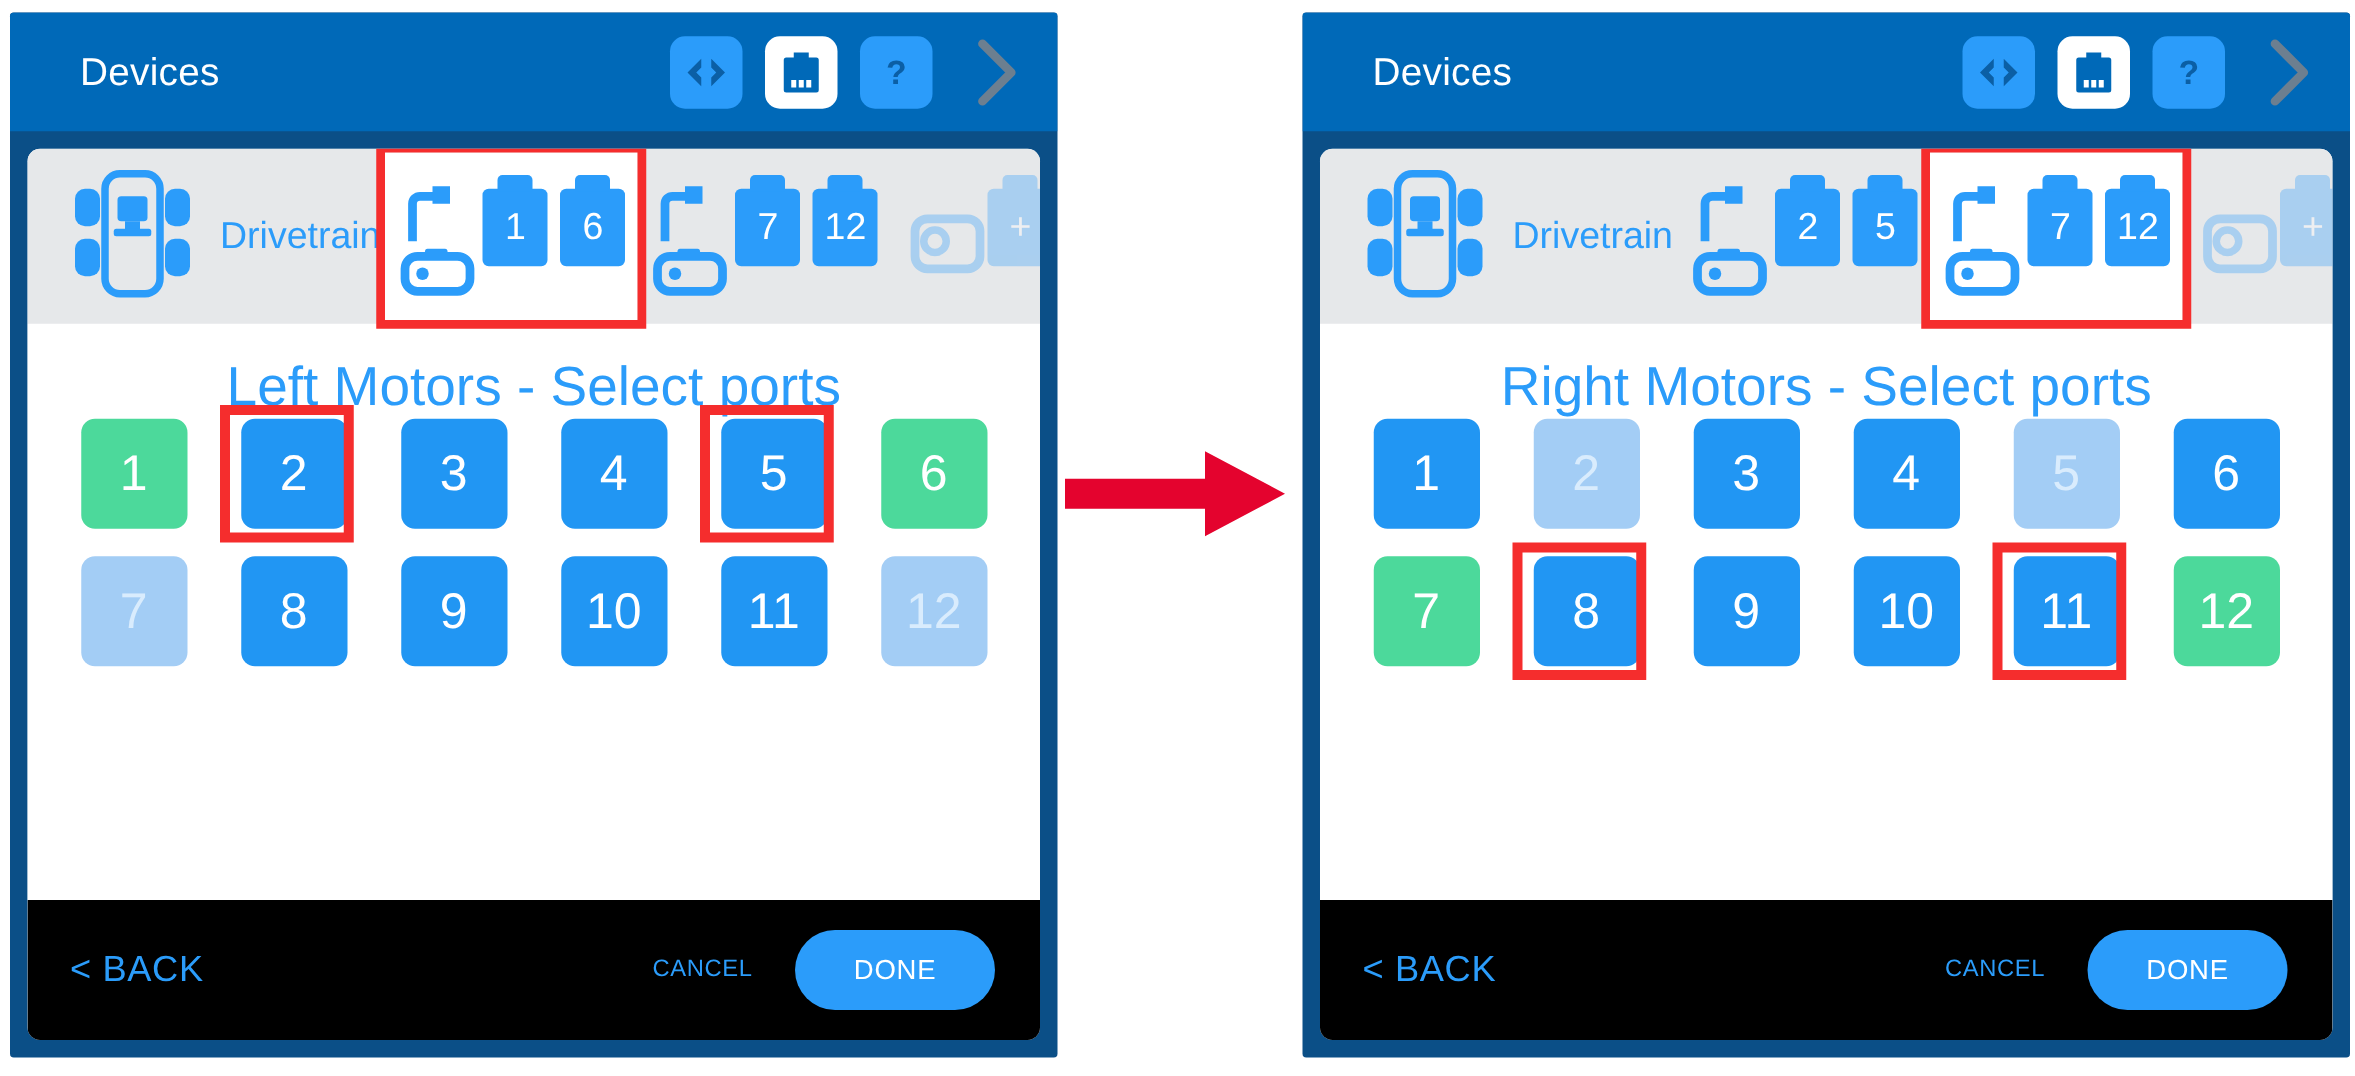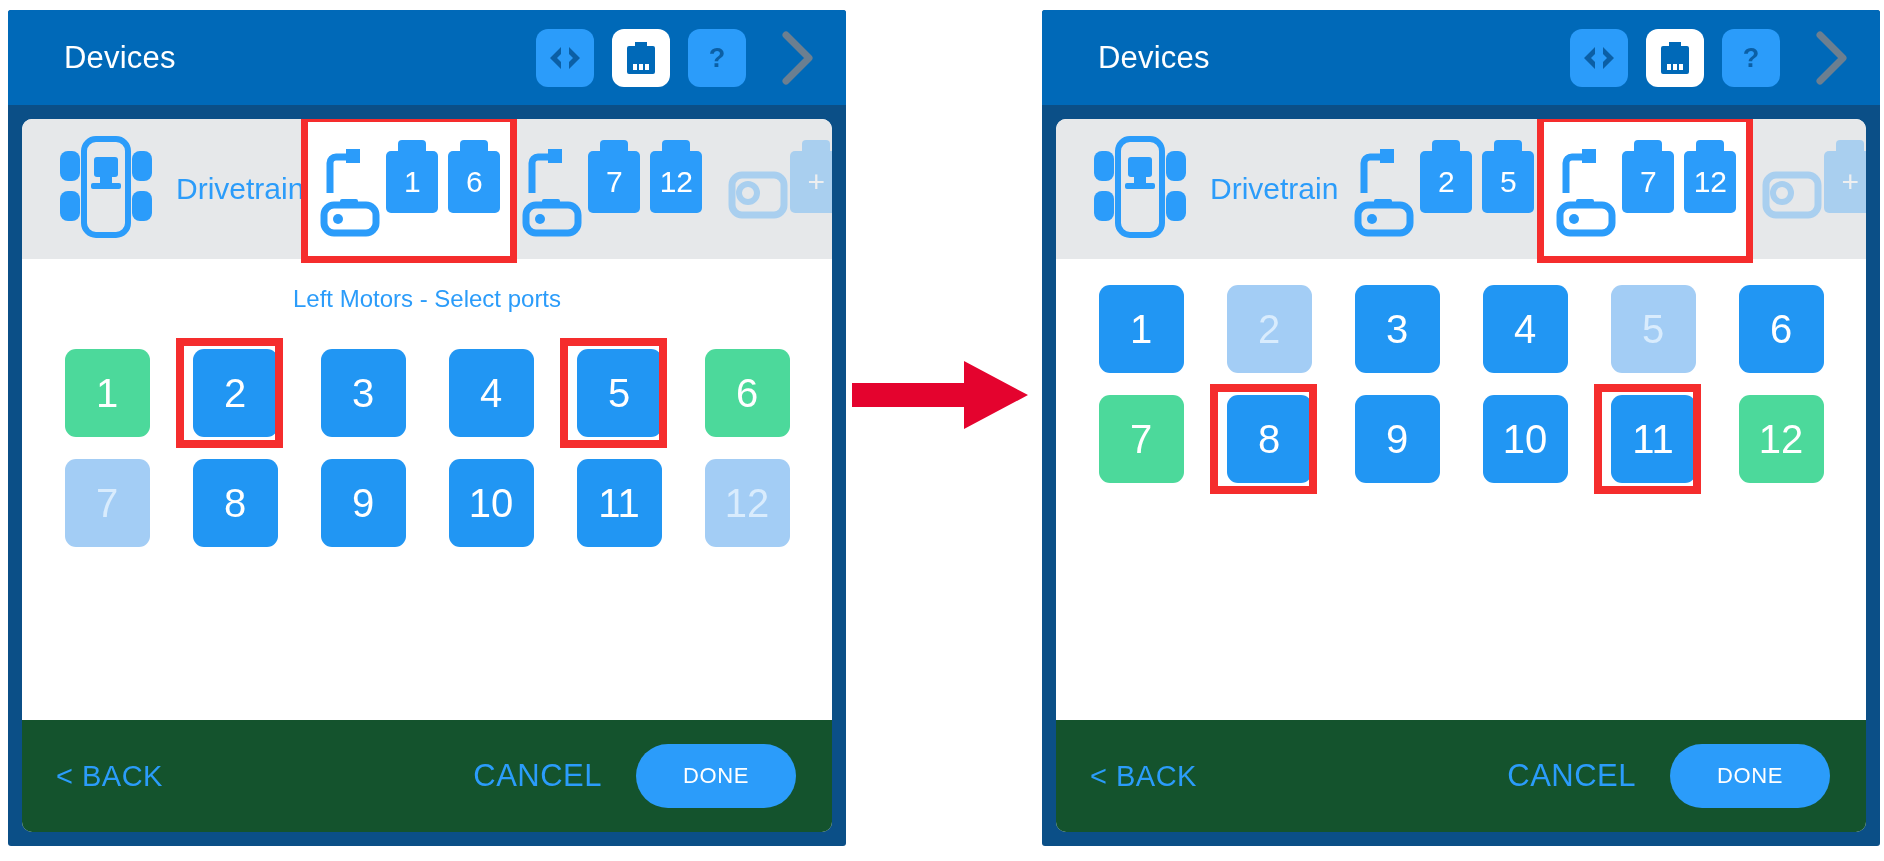--- a/index.html
+++ b/index.html
@@ -77,21 +77,21 @@
     background:#2b9cfa;border-radius:4px 4px 0 0;
   }
   .addgroup{opacity:.32;}
 
   
   .card-body{
     flex:1;background:#ffffff;display:flex;flex-direction:column;
     align-items:center;padding-top:26px;box-sizing:border-box;
   }
   .body-title{
-    color:#2b9cfa;font-size:24px;margin-bottom:36px;white-space:nowrap;
+    color:#2b9cfa;font-size:44px;white-space:nowrap;
   }
   .port-grid{
     display:grid;grid-template-columns:repeat(6,96px);
     gap:22px 32px;
   }
   .port-cell{position:relative;display:flex;align-items:center;justify-content:center;}
   .port{
     width:85px;height:88px;border-radius:11px;
     display:flex;align-items:center;justify-content:center;
     color:#ffffff;font-size:40px;
@@ -100,27 +100,27 @@
   .port.green{background:#4cd99b;}
   .port.dim{background:#a3cdf5;color:#d9ecfd;}
   .port-cell.hl::after{
     content:"";position:absolute;left:-11px;top:-11px;
     width:107px;height:110px;border:8px solid #f52d2d;
     box-sizing:border-box;pointer-events:none;
   }
 
   
   .card-footer{
-    flex:0 0 112px;height:112px;background:#14532d;
+    flex:0 0 112px;height:112px;background:#000000;
     display:flex;align-items:center;box-sizing:border-box;
     padding:0 36px 0 34px;
   }
   .btn-back{color:#2b9cfa;font-size:29px;letter-spacing:.5px;}
   .footer-spacer{flex:1;}
-  .btn-cancel{color:#2b9cfa;font-size:31px;letter-spacing:.5px;margin-right:34px;}
+  .btn-cancel{color:#2b9cfa;font-size:19px;letter-spacing:.5px;margin-right:34px;}
   .btn-done{
     background:#2b9cfa;color:#ffffff;font-size:22px;letter-spacing:.6px;
     border-radius:40px;padding:19px 47px;
   }
 
   
   #flow-arrow{
     position:absolute;left:852px;top:355px;width:180px;height:80px;
   }
 </style>
@@ -360,20 +360,21 @@
             <circle cx="26" cy="58" r="9" fill="none" stroke="#2b9cfa" stroke-width="6"></circle>
           </svg>
         </div>
         <div class="port-chips">
           <div class="chip">+</div>
         </div>
       </div>
     </div>
 
     <div class="card-body">
+      <div class="body-title">Right Motors - Select ports</div>
       <div class="port-grid">
           <div class="port-cell">
             <div class="port">1</div>
           </div>
           <div class="port-cell">
             <div class="port dim">2</div>
           </div>
           <div class="port-cell">
             <div class="port">3</div>
           </div>

